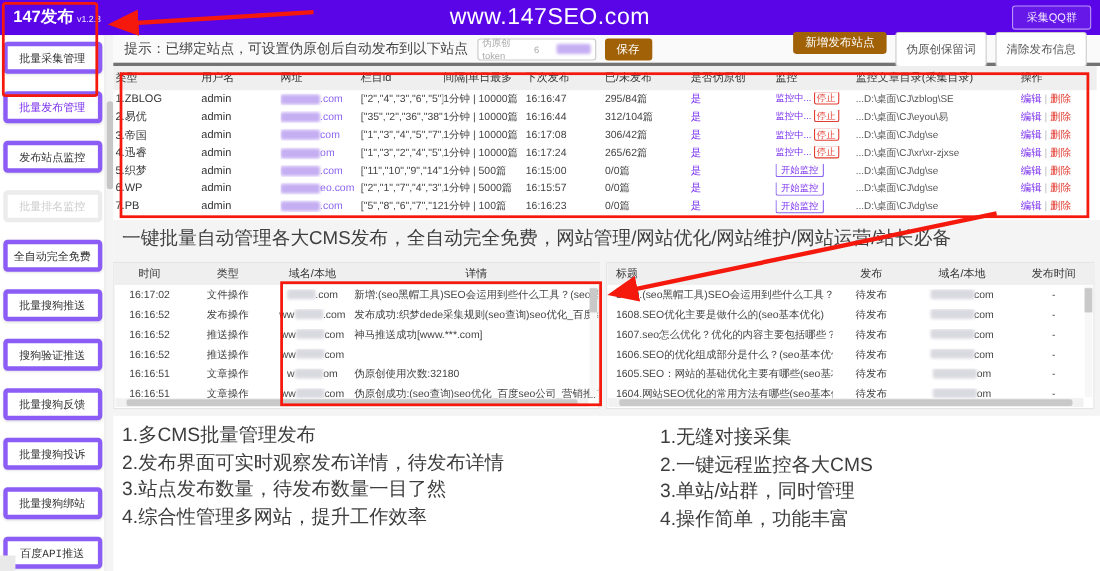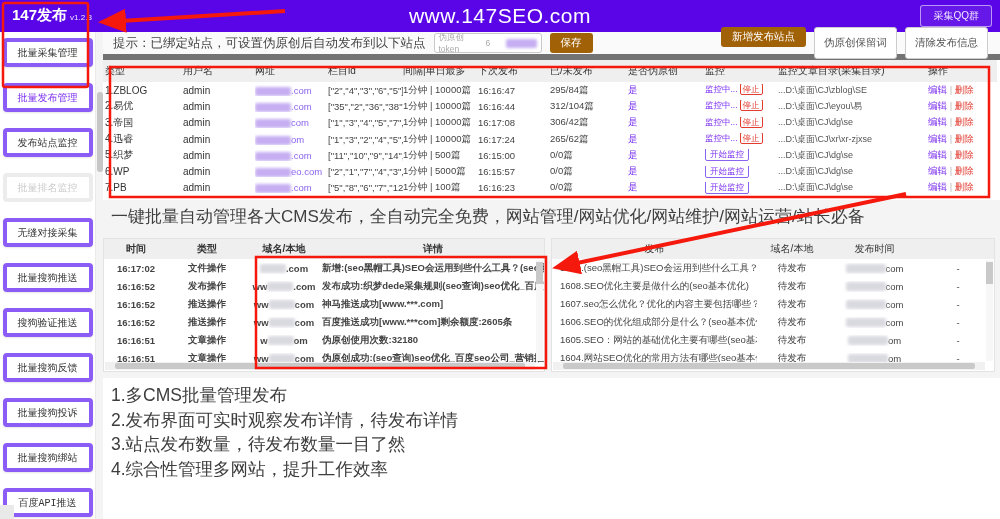--- a/index.html
+++ b/index.html
@@ -20,21 +20,21 @@
             box-shadow:0 1px 2px rgba(0,0,0,.10);cursor:pointer;white-space:nowrap;font-family:Liberation Mono, monospace;}
   .side-btn.active{color:#7b2ff0;}
   .side-btn.disabled{color:#ccc;box-shadow:none;border-color:#ececec;}
   .side-scroll{position:absolute;left:95px;top:32px;width:8px;bottom:0;background:#f4f4f4;border-left:1px solid #eaeaea;}
   .side-scroll .thumb{position:absolute;left:1px;top:60px;width:6px;height:80px;background:#c6c6c6;border-radius:3px;}
   .corner-block{position:absolute;left:0;bottom:0;width:14px;height:14px;background:#e9e9e9;}
   
   .main{position:absolute;left:103px;top:32px;right:0;bottom:0;background:#fff;}
   .bg-gray{position:absolute;left:0;right:0;top:168px;height:178px;background:#f4f4f5;}
   
-  .tipbar{position:absolute;left:0;top:0;right:0;height:28px;background:#fafafa;border-bottom:6px solid #737373;
+  .tipbar{position:absolute;left:0;top:0;right:0;height:28px;background:#fafafa;border-bottom:3px solid #737373;
           display:flex;align-items:center;padding-left:10px;gap:8px;box-sizing:border-box;}
   .tip-text{font-size:12.5px;color:#444;white-space:nowrap;}
   .token-box{width:98px;height:18px;border:1px solid #c9c9c9;border-radius:3px;background:#fff;
              display:flex;align-items:center;gap:16px;padding:0 4px;font-size:8.5px;color:#a9a9a9;}
   .btn-purple{background:#a16207;color:#fff;border:none;border-radius:3px;height:20px;padding:0 11px;
               font-size:10.5px;cursor:pointer;white-space:nowrap;}
   .btn-plain{background:#fff;color:#555;border:1px solid #ccc;border-radius:3px;height:32px;padding:0 9px;
              font-size:10.5px;cursor:pointer;white-space:nowrap;}
   .right-group{margin-left:auto;display:flex;gap:8px;margin-right:12px;}
   
@@ -57,21 +57,21 @@
   .mon-txt{color:#7b2ff0;}
   .stop-btn{border:1px solid #e23b30;color:#e23b30;border-radius:2px;padding:0 2px;margin-left:2px;font-size:8.5px;cursor:pointer;}
   .start-btn{border:1px solid #8a63f0;color:#7b2ff0;border-radius:2px;padding:1px 4px;font-size:8.5px;cursor:pointer;}
   .c-dir{font-size:9px;color:#555;}
   .c-ops{font-size:9.5px;}
   .edit{color:#7b2ff0;cursor:pointer;} .sep{color:#bbb;} .del{color:#e23b30;cursor:pointer;}
   
   .banner{position:absolute;left:8px;top:173px;font-size:17px;color:#3f3f3f;white-space:nowrap;}
   
   .panel{position:absolute;top:206px;height:134px;background:#fff;border:1px solid #e3e3e3;box-sizing:border-box;overflow:hidden;}
-  .panel.left{left:0;width:442px;font-weight:bold;}
+  .panel.left{left:0;width:442px;}
   .panel.right{left:448px;width:444px;}
   .p-head{display:grid;height:20px;background:#efefef;font-size:10px;color:#333;align-items:center;}
   .lg-grid{grid-template-columns:64px 78px 76px 1fr;}
   .pd-grid{grid-template-columns:205px 70px 95px 1fr;}
   .p-head span{text-align:center;white-space:nowrap;}
   .p-head .h-title{text-align:left;padding-left:8px;}
   .lg-row,.pd-row{display:grid;height:18px;align-items:center;font-size:9.5px;color:#444;}
   .lg-row{grid-template-columns:64px 78px 76px 1fr;}
   .pd-row{grid-template-columns:205px 70px 95px 1fr;}
   .lg-row span,.pd-row span{white-space:nowrap;overflow:hidden;}
@@ -109,21 +109,21 @@
       <div class="side-btn active">
         <span>批量发布管理</span>
       </div>
       <div class="side-btn normal">
         <span>发布站点监控</span>
       </div>
       <div class="side-btn disabled">
         <span>批量排名监控</span>
       </div>
       <div class="side-btn normal">
-        <span>无缝对接采集</span>
+        <span>全自动完全免费</span>
       </div>
       <div class="side-btn normal">
         <span>批量搜狗推送</span>
       </div>
       <div class="side-btn normal">
         <span>搜狗验证推送</span>
       </div>
       <div class="side-btn normal">
         <span>批量搜狗反馈</span>
       </div>
@@ -333,21 +333,20 @@
           <div class="lg-row">
     <span class="cc">16:16:52</span>
     <span class="cc">推送操作</span>
     <span class="cc"><span>ww</span><span class="blur gray pw26"></span><span>com</span></span>
     <span class="c-det">神马推送成功[www.***.com]</span>
   </div>
           <div class="lg-row">
     <span class="cc">16:16:52</span>
     <span class="cc">推送操作</span>
     <span class="cc"><span>ww</span><span class="blur gray pw26"></span><span>com</span></span>
-    <span class="c-det">百度推送成功[www.***com]剩余额度:2605条</span>
   </div>
           <div class="lg-row">
     <span class="cc">16:16:51</span>
     <span class="cc">文章操作</span>
     <span class="cc"><span>w</span><span class="blur gray pw26"></span><span>om</span></span>
     <span class="c-det">伪原创使用次数:32180</span>
   </div>
           <div class="lg-row">
     <span class="cc">16:16:51</span>
     <span class="cc">文章操作</span>
@@ -358,20 +357,21 @@
       <div class="v-scroll">
           <div class="thumb"></div>
         </div>
       <div class="h-scroll">
           <div class="thumb"></div>
         </div>
     </div>
 
     <div class="panel right">
       <div class="p-head pd-grid">
+        <span class="h-title">标题</span>
         <span>发布</span>
         <span>域名/本地</span>
         <span>发布时间</span>
       </div>
       <div id="pending-rows">
           <div class="pd-row">
     <span class="c-title">1609.(seo黑帽工具)SEO会运用到些什么工具？(seo黑帽工具)</span>
     <span class="cc">待发布</span>
     <span class="cc"><span class="blur gray pw40"></span><span>com</span></span>
     <span class="cc">-</span>
@@ -413,20 +413,26 @@
       <div class="h-scroll">
           <div class="thumb"></div>
         </div>
     </div>
 
     <div class="features fl">
       <div>1.多CMS批量管理发布</div>
       <div>2.发布界面可实时观察发布详情，待发布详情</div>
       <div>3.站点发布数量，待发布数量一目了然</div>
       <div>4.综合性管理多网站，提升工作效率</div>
+    </div>
+    <div class="features fr">
+      <div>1.无缝对接采集</div>
+      <div>2.一键远程监控各大CMS</div>
+      <div>3.单站/站群，同时管理</div>
+      <div>4.操作简单，功能丰富</div>
     </div>
   </div>
 
   <svg class="annotations" viewBox="0 0 1000 519">
     <defs>
       <marker id="ah" markerWidth="7" markerHeight="6" refX="5.5" refY="3" orient="auto">
         <path d="M0,0 L7,3 L0,6 z" fill="#f5180c"></path>
       </marker>
     </defs>
     <rect x="3" y="3" width="85" height="84" fill="none" stroke="#f5180c" stroke-width="2.5" rx="2"></rect>

